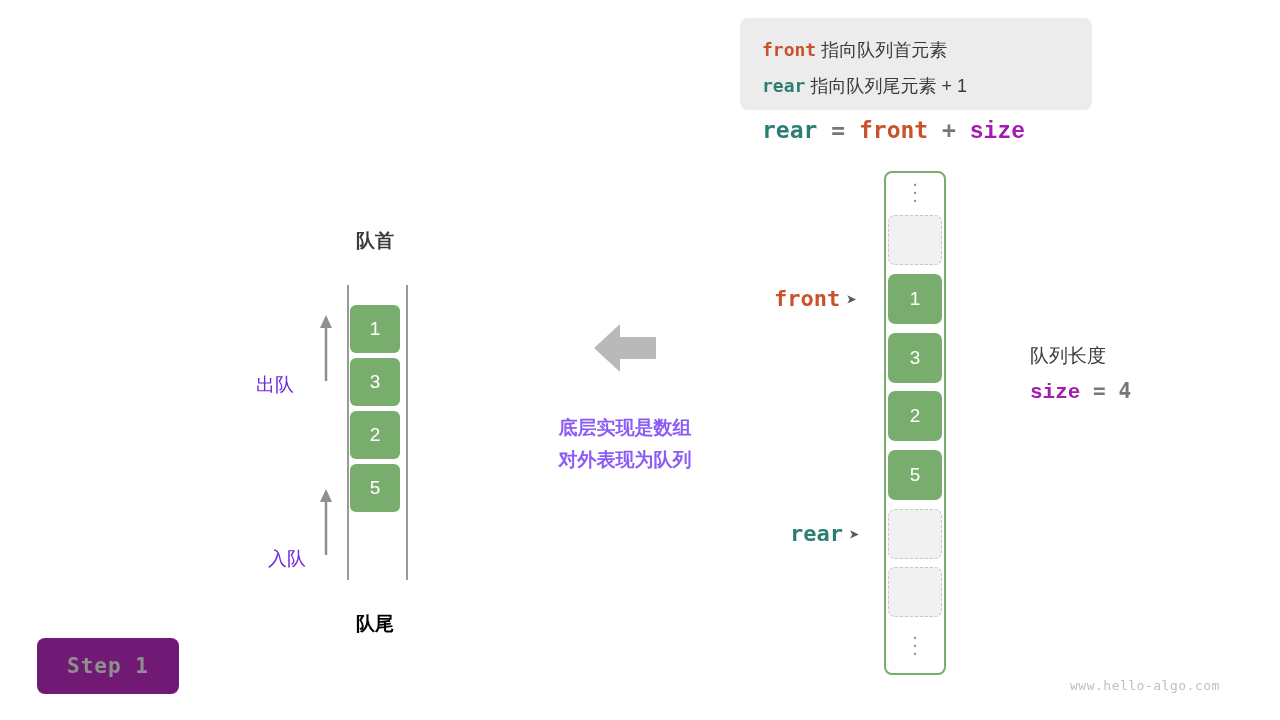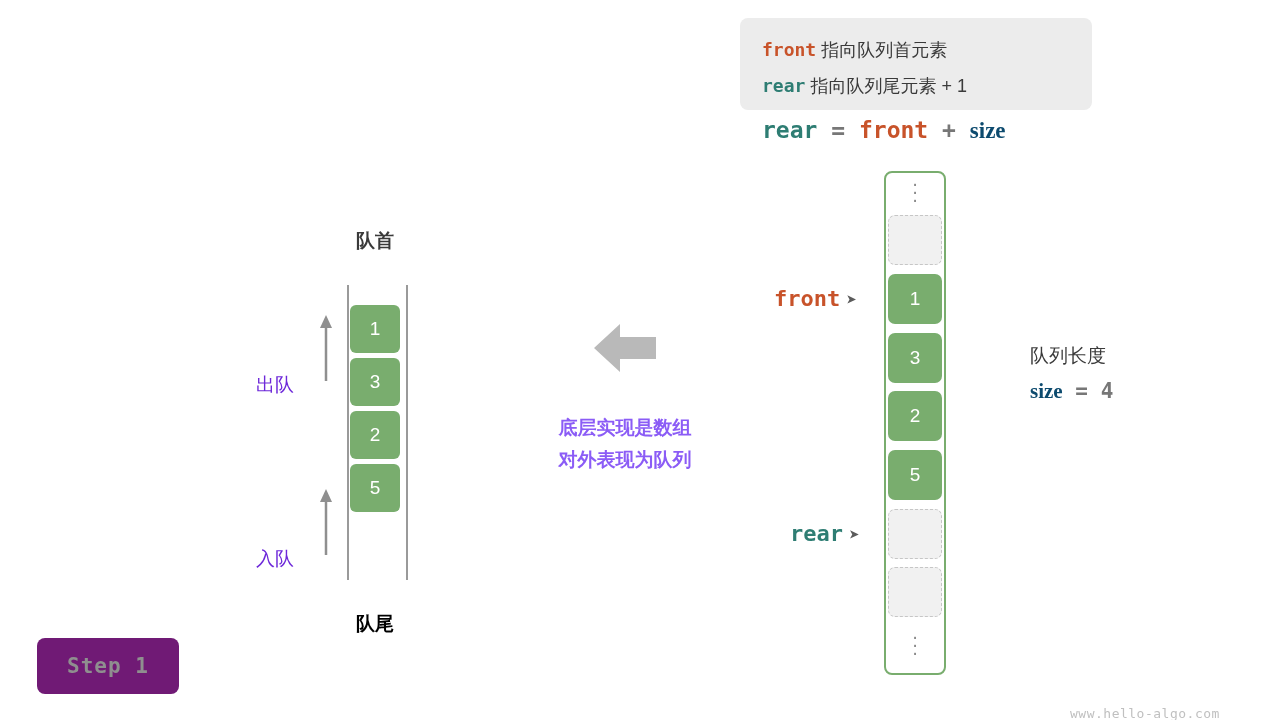--- a/index.html
+++ b/index.html
@@ -66,21 +66,21 @@
   }
   .cell.e0 { top: 305px; }
   .cell.e1 { top: 358px; }
   .cell.e2 { top: 411px; }
   .cell.e3 { top: 464px; }
 
   .op-label {
     font-size: 19px; font-weight: normal; color: #6d28d9; margin-top: 39px;
   }
   .op-dequeue { left: 256px; top: 333px; }
-  .op-enqueue { left: 256px; top: 507px; }
+  .op-enqueue { left: 268px; top: 507px; }
 
   .uarrow {
     width: 14px; height: 66px;
   }
 
   
   .big-arrow { left: 594px; top: 320px; }
   .mid-caption {
     left: 500px; top: 412px; width: 250px;
     text-align: center;
@@ -97,21 +97,21 @@
     box-sizing: border-box;
     padding: 14px 2px 0 22px;
   }
   .note-line {
     font-size: 18px;
     line-height: 35px;
     white-space: nowrap;
   }
   .kw-front { color: #c8532a; font-family: "DejaVu Sans Mono", monospace; font-weight: bold; }
   .kw-rear  { color: #2e7d73; font-family: "DejaVu Sans Mono", monospace; font-weight: bold; }
-  .kw-size  { color: #0c4a6e; font-family: Liberation Serif, serif; font-weight: bold; }
+  .kw-size  { color: #a21caf; font-family: Liberation Mono, monospace; font-weight: bold; }
   .note-text { color: #3a3a3a; font-family: "Liberation Sans", sans-serif; }
 
   .formula {
     left: 762px; top: 117px;
     font-family: "DejaVu Sans Mono", monospace;
     font-size: 23px; font-weight: bold;
     color: #777777;
     white-space: nowrap;
   }
 
@@ -183,21 +183,20 @@
     white-space: nowrap;
   }
 
   
   .watermark {
     left: 1070px; top: 678px;
     font-family: "DejaVu Sans Mono", monospace;
     font-size: 13px;
     color: #c0c0c0;
     letter-spacing: 0.5px;
-    margin-top: 28px;
   }
 </style>
 </head>
 <body>
 
 <div class="stage">
 
   <div class="abs step-badge">Step 1</div>
 
   <div class="abs label-head">队首</div>

